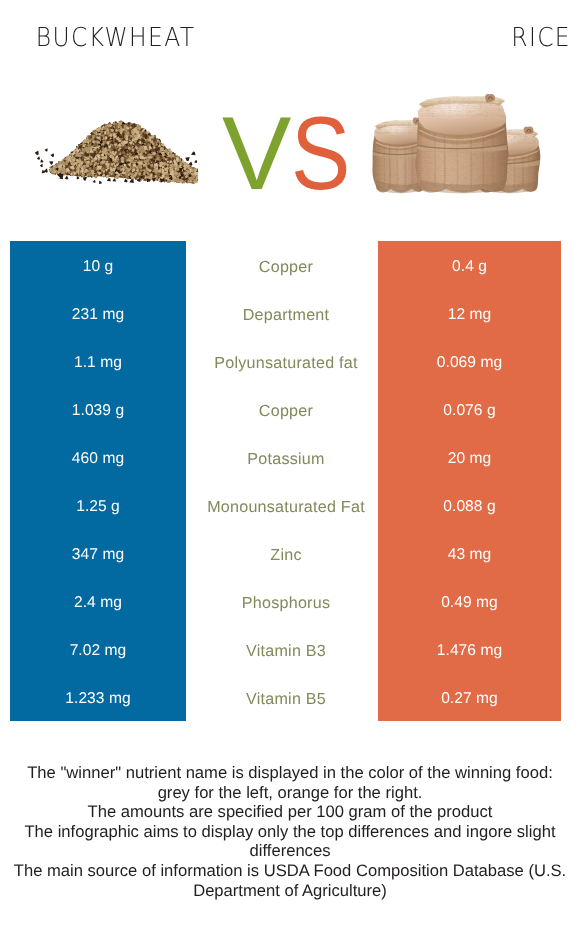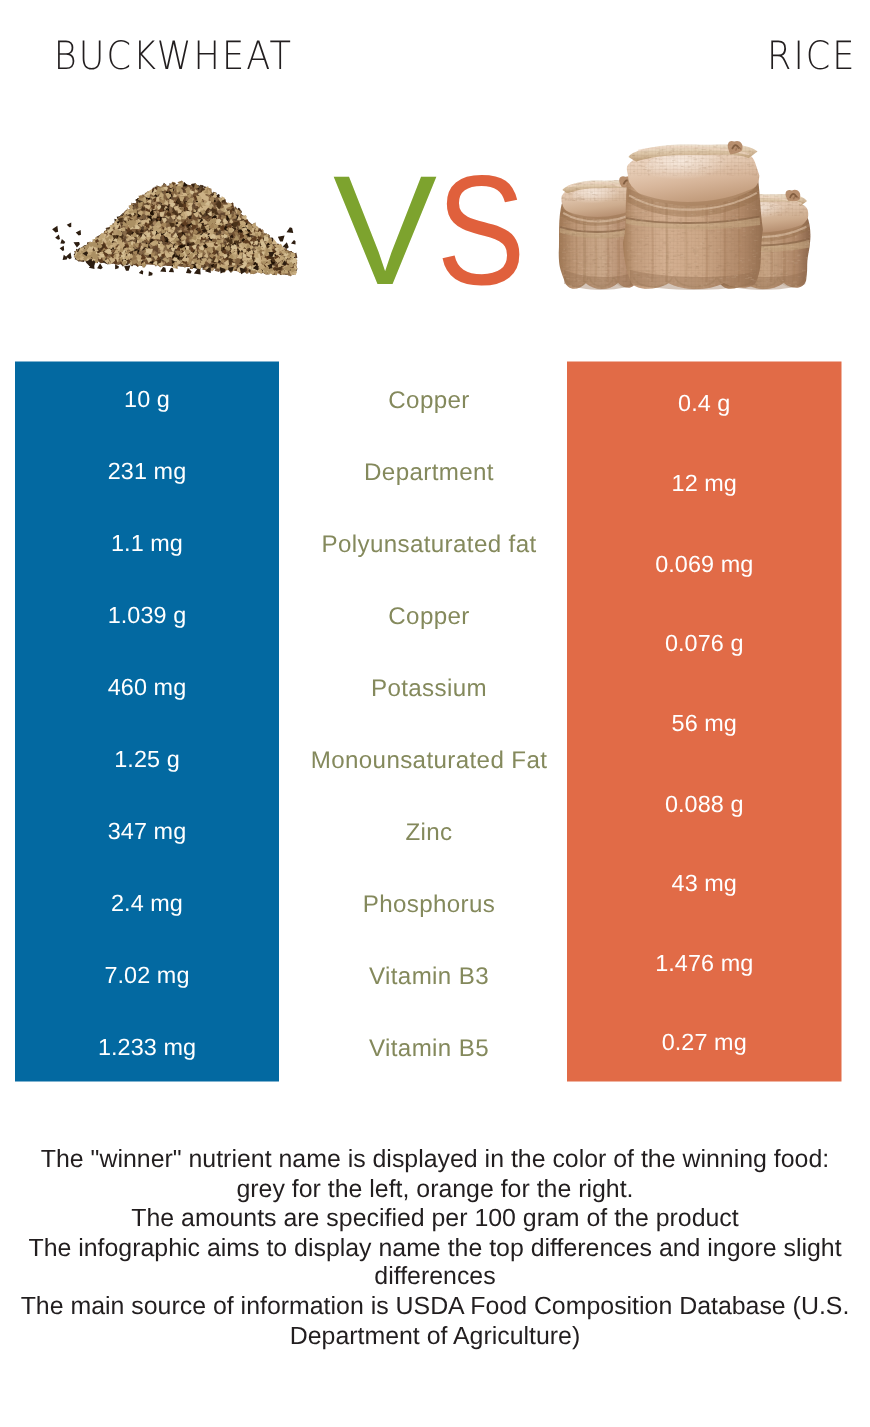--- a/index.html
+++ b/index.html
@@ -271,27 +271,28 @@
         <div class="cell name">Zinc</div>
         <div class="cell name">Phosphorus</div>
         <div class="cell name">Vitamin B3</div>
         <div class="cell name">Vitamin B5</div>
       </div>
     <div class="col" id="col-right">
         <div class="cell val">0.4 g</div>
         <div class="cell val">12 mg</div>
         <div class="cell val">0.069 mg</div>
         <div class="cell val">0.076 g</div>
-        <div class="cell val">56 mg</div>
+        <div class="cell val">20 mg</div>
         <div class="cell val">0.088 g</div>
         <div class="cell val">43 mg</div>
+        <div class="cell val">0.49 mg</div>
         <div class="cell val">1.476 mg</div>
         <div class="cell val">0.27 mg</div>
       </div>
   </div>
 
   <div class="footer">
       <div>The "winner" nutrient name is displayed in the color of the winning food: grey for the left, orange for the right.</div>
       <div>The amounts are specified per 100 gram of the product</div>
-      <div>The infographic aims to display name the top differences and ingore slight differences</div>
+      <div>The infographic aims to display only the top differences and ingore slight differences</div>
       <div>The main source of information is USDA Food Composition Database (U.S. Department of Agriculture)</div>
     </div>
 </div>
 
 </body></html>

